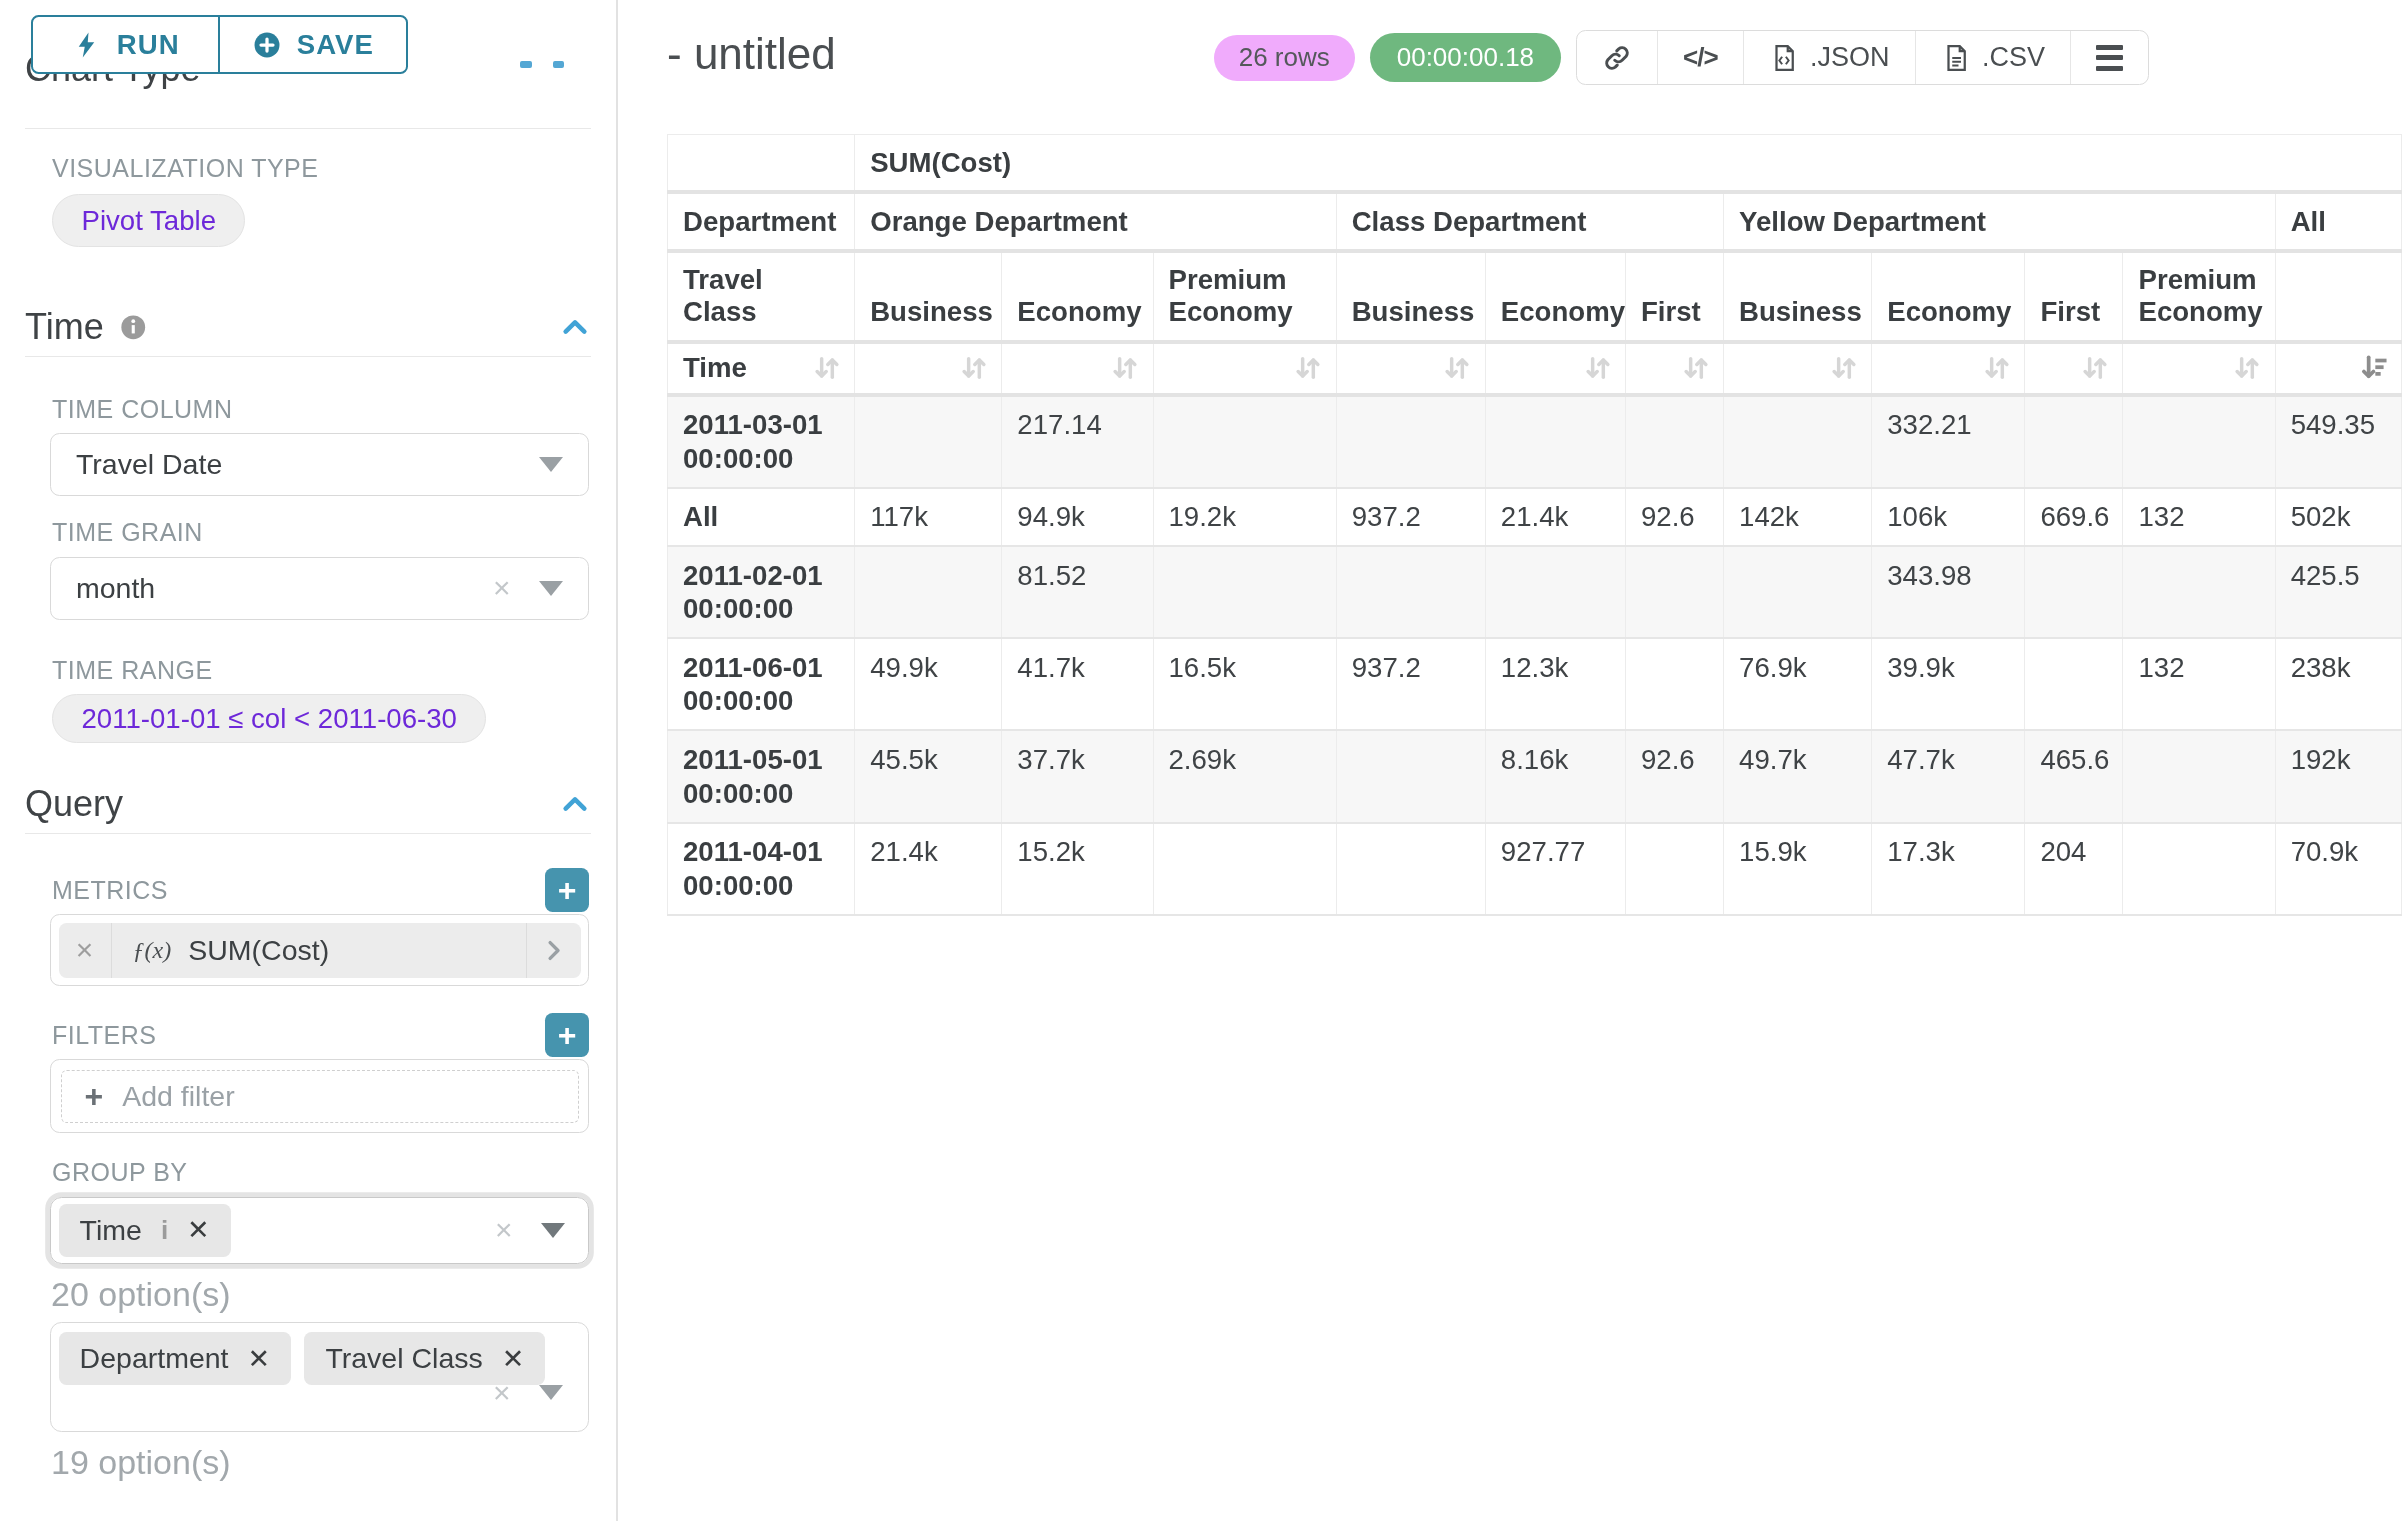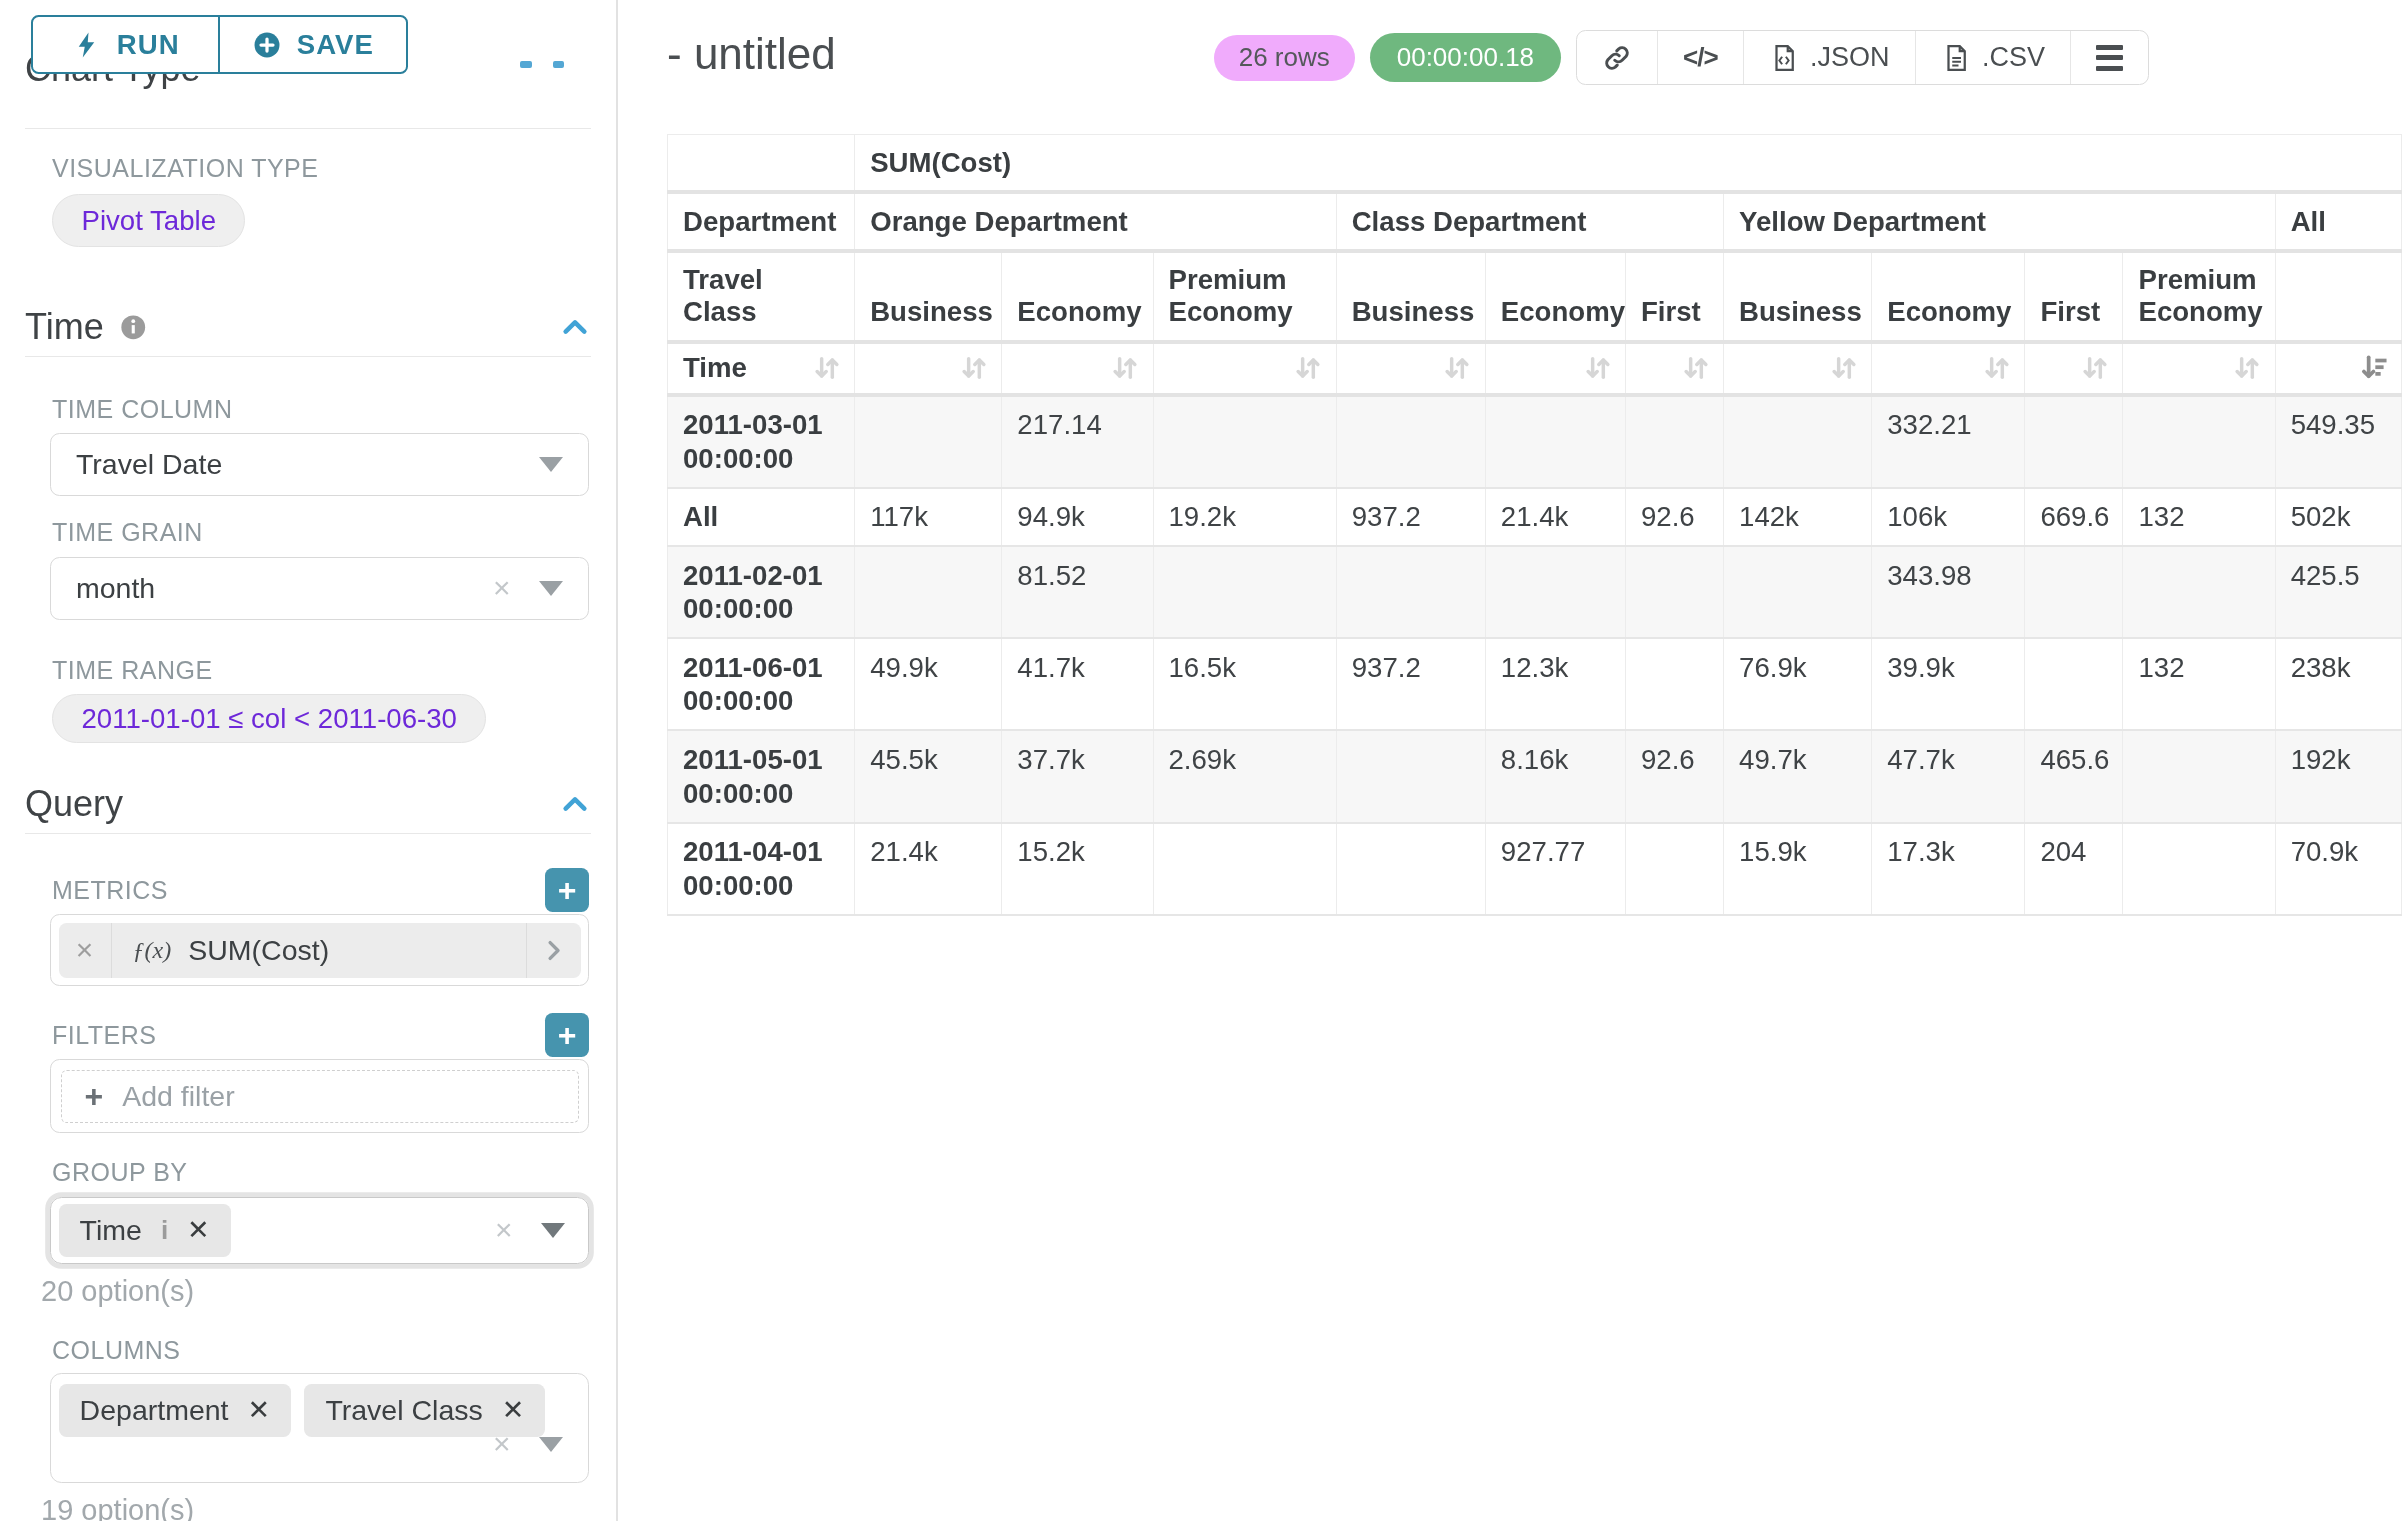--- a/index.html
+++ b/index.html
@@ -62,21 +62,21 @@
   .filter-dashed .plus { color:#6b7176; font-size:32px; font-weight:700; line-height:1; }
   .filter-dashed .ph { color:#9aa1a6; font-size:28.5px; }
 
   .gb-box { margin-left:25px; margin-right:1.9px; border:1.9px solid #c9c9c9; border-radius:11.4px;
     box-shadow:0 0 0 4.8px #e4e4e4; height:67px; display:flex; align-items:center; padding:0 23px 0 7.6px; }
   .chip { background:#e7e7e7; border-radius:7.6px; height:53px; display:inline-flex; align-items:center;
     gap:19px; padding:0 21px; font-size:28.5px; color:#3c4043; margin-right:13.3px; }
   .chip .info-i { color:#9b9b9b; font-weight:700; font-size:26px; }
   .chip .chip-x { color:#3a3d3f; font-weight:700; font-size:27px; }
   .gb-box .grow, .cols-box .grow { flex:1; }
-  .hint { margin-left:16px; font-size:29px; color:#a2a8ac; }
+  .hint { margin-left:26px; font-size:34px; color:#a2a8ac; }
 
   .cols-box { margin-left:25px; margin-right:1.9px; border:1.9px solid #d9d9d9; border-radius:11.4px;
     height:110px; position:relative; padding:9.5px 23px 9.5px 7.6px; }
   .cols-box .chips-row { display:flex; }
   .cols-box .right-ctl { position:absolute; right:25px; top:55px; display:flex; align-items:center; }
 
   .mt-sm { margin-top:9.5px; }
 
   
   .main { flex:1; padding:28.5px 0 0 49px; background:#fff; }
@@ -223,21 +223,20 @@
             <span>Time</span>
             <span class="info-i">i</span>
             <span class="chip-x">✕</span>
           </span></span>
       <span class="grow"></span>
       <span class="x-light">×</span>
       <span class="tri-down dark"></span>
     </div>
     <div class="hint" style="margin-top:11.4px;">20 option(s)</div>
 
-    <div class="ctl-label" style="margin-top:28.5px;">COLUMNS</div>
     <div class="cols-box" style="margin-top:7.6px;">
       <div class="chips-row" id="col-chips">
           <span class="chip">
             <span>Department</span>
             <span class="chip-x">✕</span>
           </span>
           <span class="chip">
             <span>Travel Class</span>
             <span class="chip-x">✕</span>
           </span>

